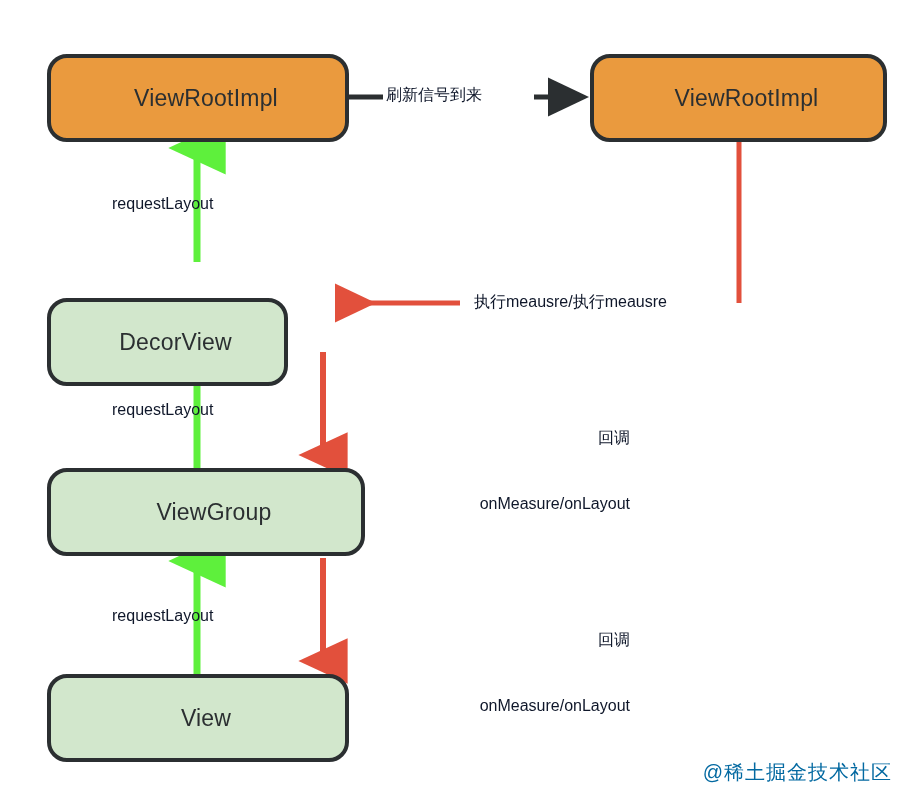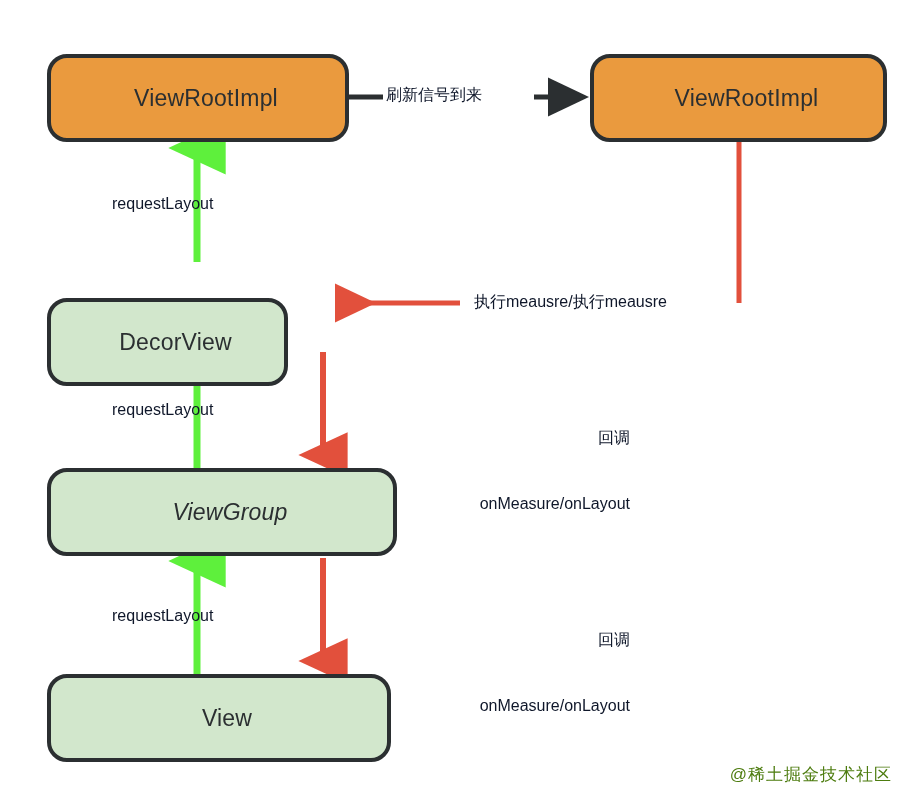--- a/index.html
+++ b/index.html
@@ -54,22 +54,22 @@
     top: 0;
     width: 914px;
     height: 800px;
     z-index: 1;
     overflow: visible;
   }
   .watermark {
     position: absolute;
     right: 22px;
     bottom: 14px;
-    font-size: 17px;
-    color: #4d7c0f;
+    font-size: 20px;
+    color: #0369a1;
     letter-spacing: 1px;
     z-index: 5;
   }
 </style>
 </head>
 <body>
 
 <div id="canvas">
 
   <svg class="wires" viewBox="0 0 914 800" xmlns="http://www.w3.org/2000/svg">
@@ -124,25 +124,25 @@
   </div>
 
   <div class="node orange" style="left:590px; top:54px; width:297px; height:88px;">
     <span>ViewRootImpl</span>
   </div>
 
   <div class="node green" style="left:47px; top:262px; width:241px; height:88px;margin-top:36px;">
     <span>DecorView</span>
   </div>
 
-  <div class="node green" style="left:47px; top:468px; width:350px; height:88px;font-style:italic;">
+  <div class="node green" style="left:47px; top:468px; width:318px; height:88px;">
     <span>ViewGroup</span>
   </div>
 
-  <div class="node green" style="left:47px; top:674px; width:344px; height:88px;">
+  <div class="node green" style="left:47px; top:674px; width:302px; height:88px;">
     <span>View</span>
   </div>
 
   <div class="edge-label" style="left:386px; top:84px;">刷新信号到来</div>
 
   <div class="edge-label" style="left:112px; top:193px;">requestLayout</div>
 
   <div class="edge-label" style="left:112px; top:399px;">requestLayout</div>
 
   <div class="edge-label" style="left:112px; top:605px;">requestLayout</div>

